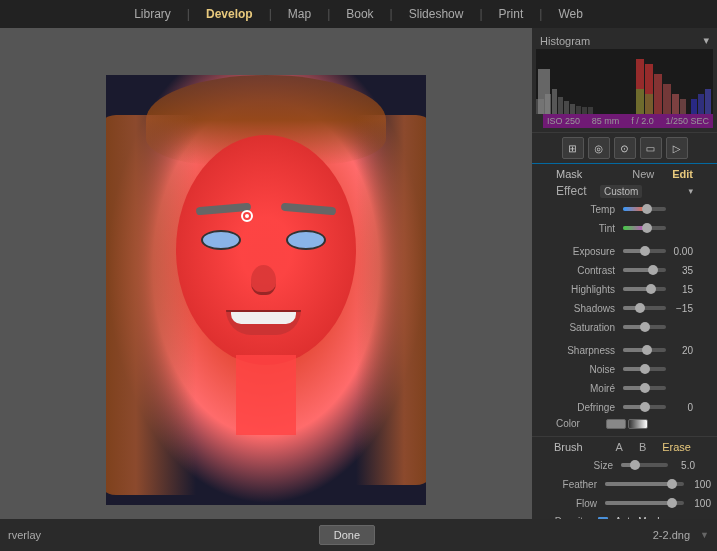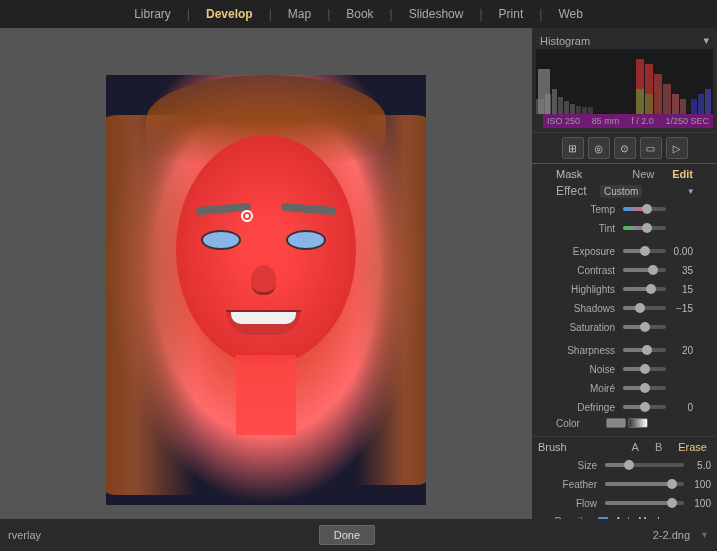--- a/index.html
+++ b/index.html
@@ -471,21 +471,21 @@
       margin-left: 4px;
     }
     .chevron-down {
       margin-left: auto;
       color: #aaa;
       font-size: 9px;
     }
 
     .color-row {
       display: flex;
-      align-items: flex-start;
+      align-items: flex-end;
       margin-bottom: 3px;
     }
     .color-label {
       color: #aaa;
       font-size: 10px;
       width: 50px;
     }
     .color-swatch-container {
       display: flex;
       gap: 2px;
@@ -499,21 +499,21 @@
 
     
     .brush-section {
       background: #2b2b2b;
       border-top: 1px solid #3a3a3a;
     }
     .brush-header {
       display: flex;
       justify-content: space-between;
       align-items: center;
-      padding: 3px 6px;
+      padding: 3px 22px;
     }
     .brush-title {
       color: #bbb;
       font-size: 11px;
     }
     .brush-tabs {
       display: flex;
       gap: 8px;
       font-size: 11px;
     }
@@ -809,21 +809,21 @@
       <div class="brush-section">
         <div class="brush-header">
           <span class="brush-title">Brush</span>
           <div class="brush-tabs">
             <span class="brush-tab">A</span>
             <span class="brush-tab">B</span>
             <span class="brush-tab active">Erase</span>
           </div>
         </div>
 
-        <div class="row" style="padding: 0 6px; justify-content: center;">
+        <div class="row" style="padding: 0 22px; justify-content: center;">
           <span class="row-label">Size</span>
           <div class="slider-container">
             <div class="slider-track">
               <div class="slider-fill" style="width:30%;"></div>
               <div class="slider-thumb" style="left:30%;"></div>
             </div>
           </div>
           <span class="row-value">5.0</span>
         </div>
 

